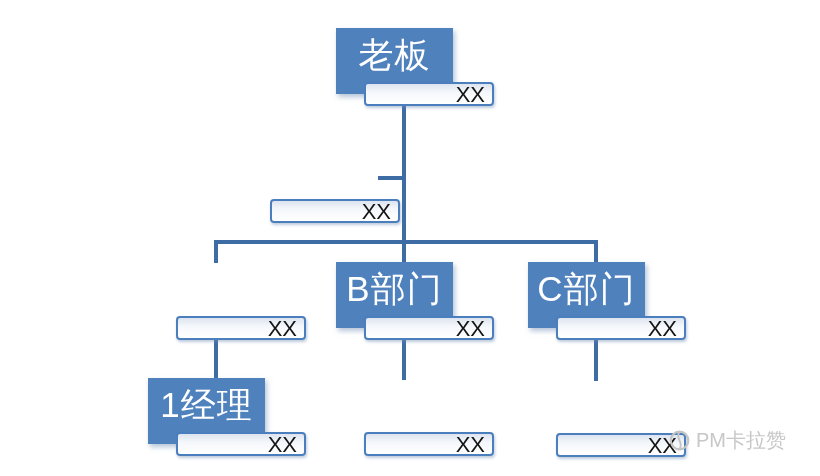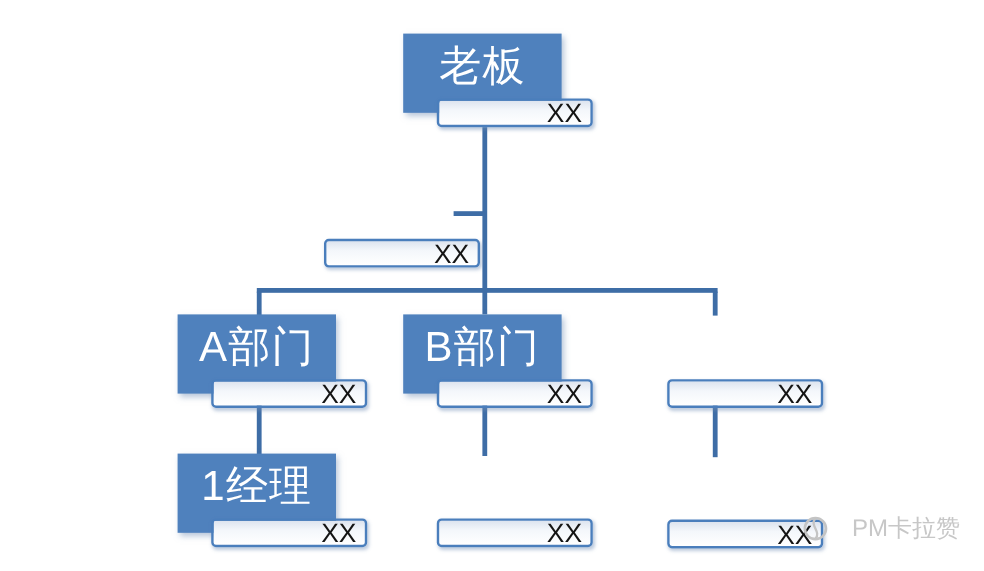--- a/index.html
+++ b/index.html
@@ -3,36 +3,36 @@
 <meta charset="utf-8">
 <style>
   html,body { margin:0; padding:0; background:#ffffff; }
   .stage {
     position:relative; width:820px; height:476px; background:#ffffff;
     overflow:hidden; font-family:"Liberation Sans", sans-serif;
   }
   .line { position:absolute; background:#3e6da6; z-index:1; }
   .node { position:absolute; width:158px; height:80px; z-index:2; }
   .box {
-    position:absolute; left:0; top:0; width:132px; height:66px;
+    position:absolute; left:0; top:0; width:117px; height:66px;
     background:#4f81bd; box-shadow:2px 3px 5px rgba(110,140,180,.5);
   }
   .label {
     width:100%; height:54px; display:flex; align-items:center; justify-content:center;
     color:#ffffff; font-size:35px; letter-spacing:1px; white-space:nowrap;
   }
   .bar {
     position:absolute; box-sizing:border-box; left:28px; top:54px; width:130px; height:24px;
     background:linear-gradient(180deg,#dde4ef 0%,#f4f7fb 40%,#ffffff 100%);
     border:2px solid #4a7ebc; border-radius:4px; z-index:3;
     font-size:22px; color:#141414; text-align:right; padding:1px 7px 0 0; line-height:19px;
     box-shadow:1px 2px 3px rgba(110,140,180,.45);
   }
   .watermark {
-    position:absolute; left:668px; top:427px; display:flex; align-items:center; gap:19px;
+    position:absolute; left:668px; top:427px; display:flex; align-items:center; gap:5px;
     z-index:4; color:#c7c7c7; font-size:20px; white-space:nowrap;text-align:right;
   }
 </style>
 </head>
 <body>
 
 <div class="stage">
 
   <div class="line" style="left:402px; top:106px; width:4px; height:156px;"></div>
   <div class="line" style="left:378px; top:176px; width:26px; height:4px;"></div>
@@ -48,34 +48,34 @@
       <div class="label">老板</div>
     </div>
     <div class="bar">XX</div>
   </div>
 
   <div class="node" style="left:242px; top:145px;">
     <div class="bar">XX</div>
   </div>
 
   <div class="node" style="left:148px; top:262px;">
-    <div class="box">
-      <div class="label">A部门</div>
-    </div>
     <div class="bar">XX</div>
   </div>
 
   <div class="node" style="left:336px; top:262px;padding-left:12px;">
     <div class="box">
       <div class="label">B部门</div>
     </div>
     <div class="bar">XX</div>
   </div>
 
   <div class="node" style="left:528px; top:262px;">
+    <div class="box">
+      <div class="label">C部门</div>
+    </div>
     <div class="bar">XX</div>
   </div>
 
   <div class="node" style="left:148px; top:378px;">
     <div class="box">
       <div class="label">1经理</div>
     </div>
     <div class="bar">XX</div>
   </div>
 

